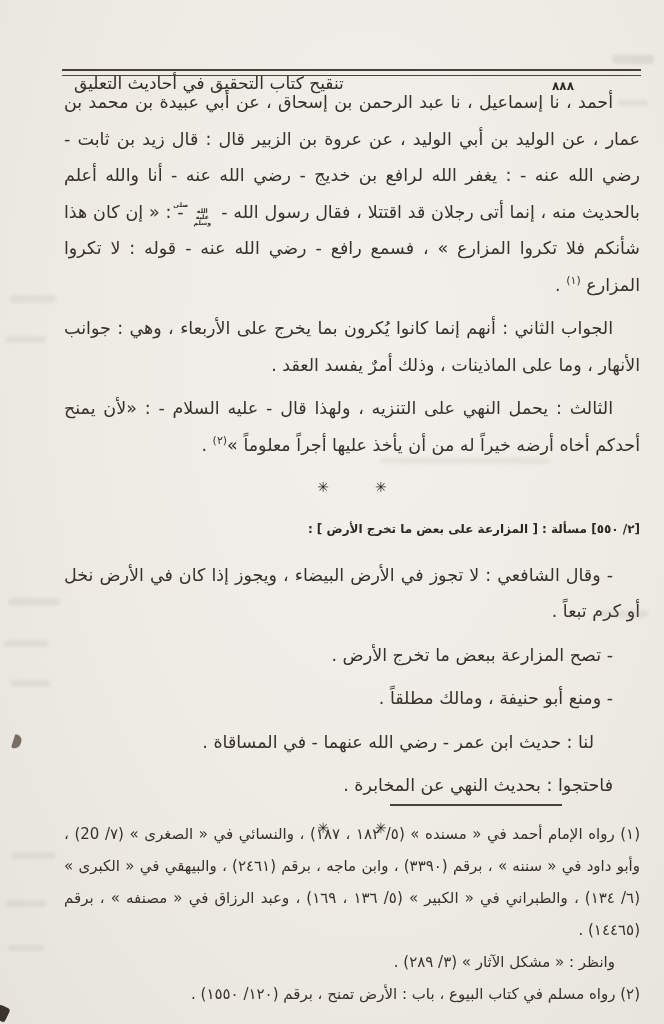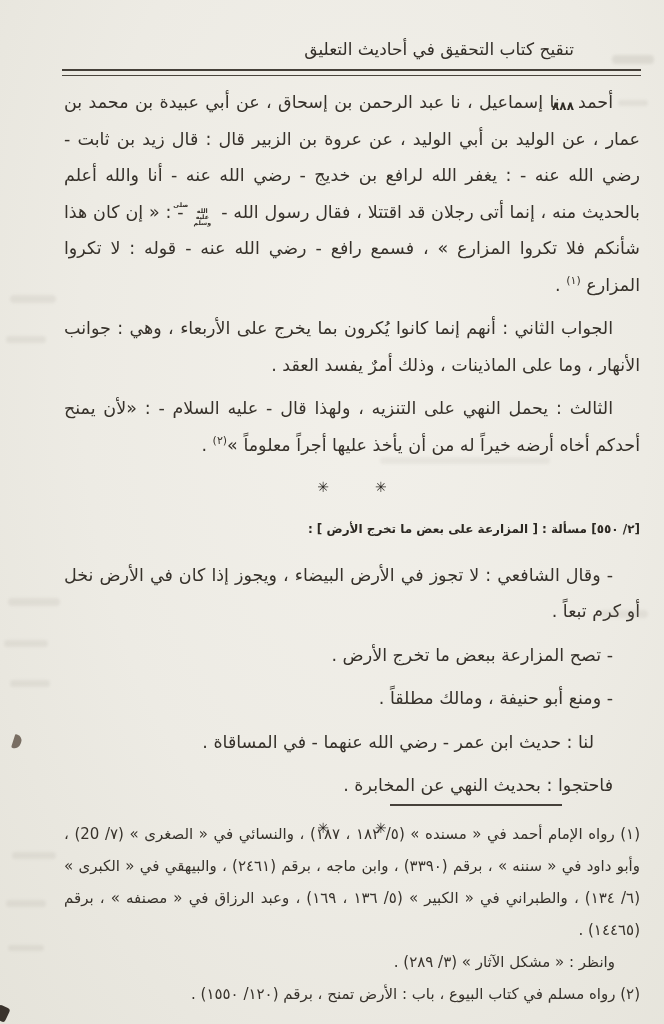--- a/index.html
+++ b/index.html
@@ -1,21 +1,21 @@
 <!DOCTYPE html>
 <html dir="rtl" lang="ar"><head>
 <meta charset="utf-8">
 <style>
   html,body{margin:0;padding:0;}
   .page{
     position:relative;width:664px;height:1024px;overflow:hidden;
     font-family:"DejaVu Sans",sans-serif;color:#37322b;
     background:radial-gradient(ellipse at 55% 35%, #f2f0ea 0%, #edebe4 55%, #e5e3da 100%);
   }
-  .header{position:absolute;top:39px;left:74px;right:90px;display:flex;justify-content:space-between;align-items:flex-end;direction:ltr;flex-direction:column;}
+  .header{position:absolute;top:39px;left:74px;right:90px;display:flex;justify-content:space-between;align-items:flex-end;direction:ltr;}
   .header .title{font-size:17px;color:#332e28;}
   .header .pnum{font-size:12px;font-weight:bold;letter-spacing:1px;color:#2f2b25;margin-top:40px;}
   .rule{position:absolute;top:69px;left:62px;width:579px;height:4px;
         border-top:2.4px solid #454039;border-bottom:1.8px solid #4a453d;}
   .content{position:absolute;top:84px;right:24px;width:576px;direction:rtl;text-align:justify;}
   .para{font-size:17.5px;line-height:36.5px;margin:0 0 7px;}
   .indent{text-indent:27px;}
   .indent2{text-indent:46px;}
   .heading{font-size:12px;font-weight:bold;margin:2px 0 9px;text-indent:0;color:#2c2822;}
   .b{font-weight:normal;}

